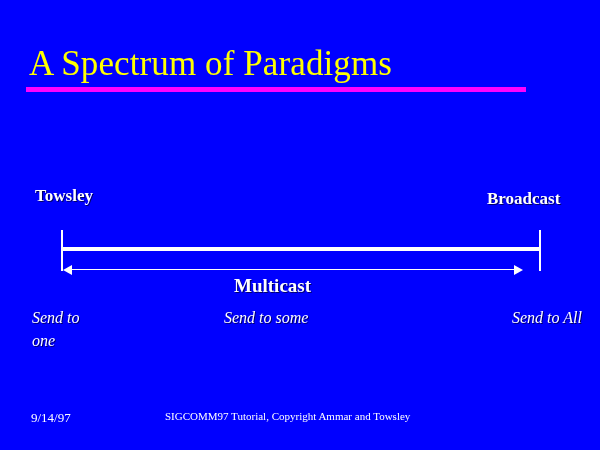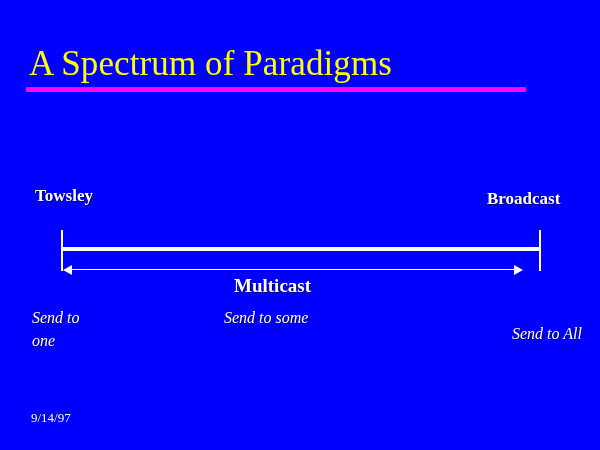--- a/index.html
+++ b/index.html
@@ -130,21 +130,20 @@
   }
   #desc-middle {
     left: 224px;
     top: 306px;
     white-space: nowrap;
   }
   #desc-right {
     left: 512px;
     top: 306px;
     width: 72px;
-    margin-top: 16px;
   }
 
   
   .footer-text {
     position: absolute;
     color: #ffffff;
     white-space: nowrap;
   }
   #footer-date {
     left: 31px;
@@ -185,14 +184,15 @@
   <div id="label-multicast">Multicast</div>
 
   <div id="desc-middle" class="desc">Send to some</div>
 
   <div id="desc-left" class="desc">Send to one</div>
 
   <div id="desc-right" class="desc">Send to All</div>
 
   <div id="footer-date" class="footer-text">9/14/97</div>
 
+  <div id="footer-credit" class="footer-text">SIGCOMM97 Tutorial, Copyright Ammar and Towsley</div>
 
 </div>
 
 </body></html>

